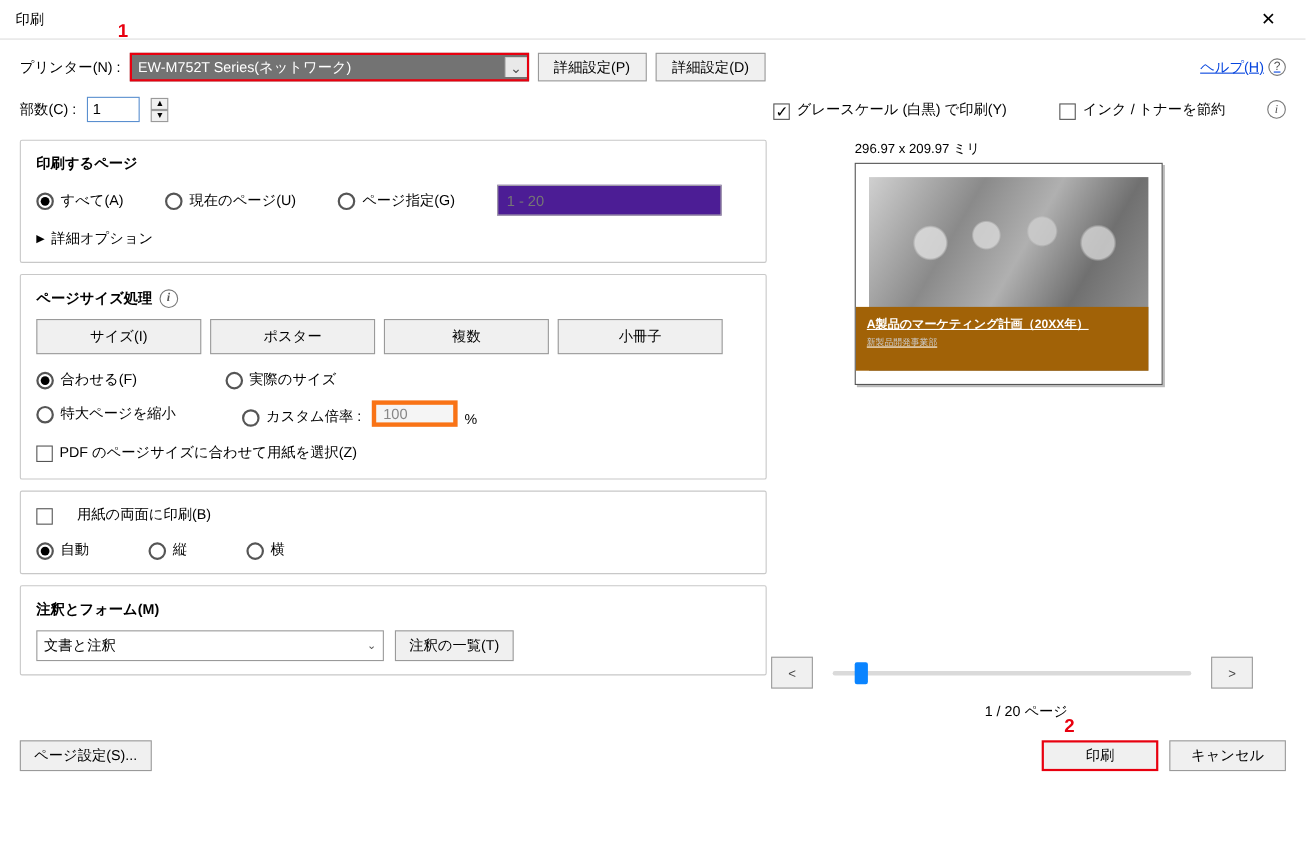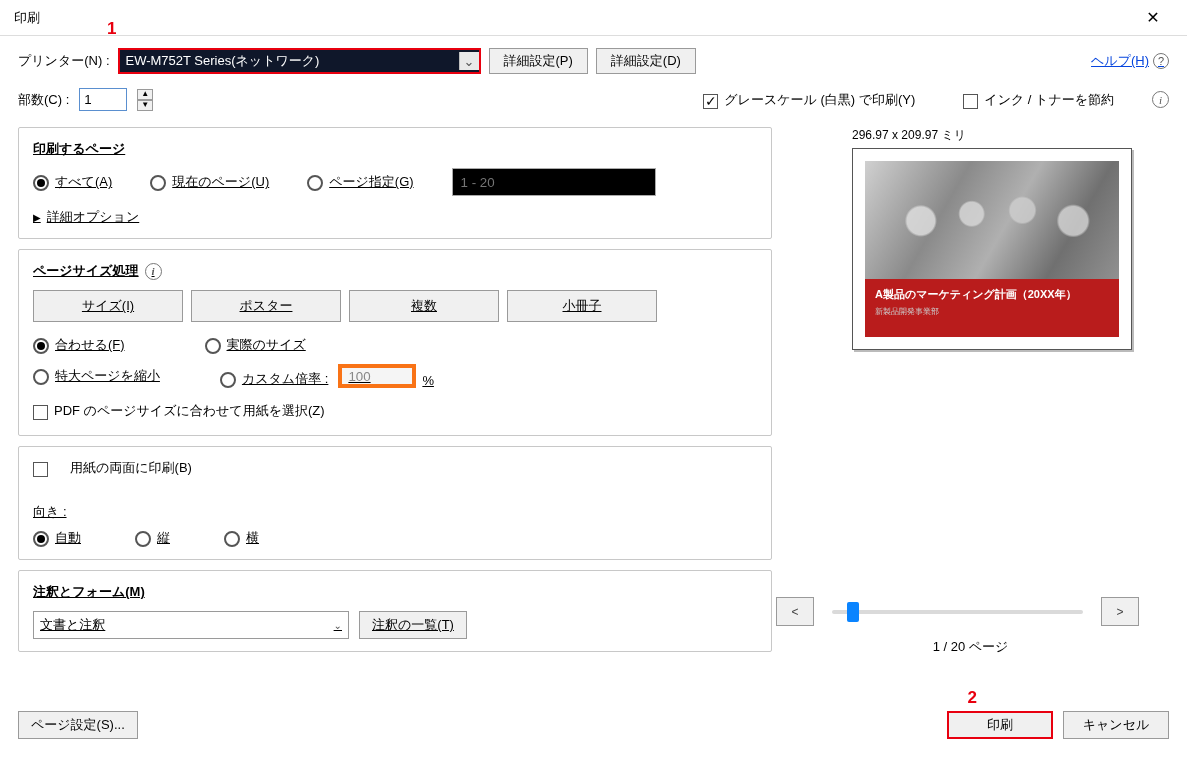--- a/index.html
+++ b/index.html
@@ -43,21 +43,21 @@
     font-weight:bold;
     color:#e8000f;
     font-size:17px;
   }
   .callout.n1 { left:107px; top:-17px; }
   .callout.n2 { right:262px; bottom:-58px; }
   .printer-select {
     width:363px;
     height:26px;
     border:2px solid #e8000f;
-    background:#0f172a;
+    background:#737373;
     color:#fff;
     padding:2px 6px;
     display:flex;
     align-items:center;
     justify-content:space-between;
   }
   .printer-select .chev {
     width:20px;height:100%;
     display:flex;align-items:center;justify-content:center;
     background:#e9e9e9;
@@ -111,36 +111,36 @@
   .checkbox.checked::after { content:"✓"; font-size:14px; line-height:1; }
   .lbl {display:inline-flex;align-items:flex-end;}
   .info-i {
     width:17px;height:17px;border-radius:50%;border:1px solid #777;
     display:inline-flex;align-items:center;justify-content:center;
     font-size:11px;color:#555;font-style:italic;font-family:serif;
   }
   .splitpanes {
     display:flex;gap:0;
   }
-  .leftpane { width:754px;text-decoration:underline; }
+  .leftpane { width:679px; }
   .rightpane { flex:1; padding-left:26px; position:relative;}
   .panel {
     border:1px solid #c8c8c8;border-radius:2px;
     padding:12px 14px;margin-bottom:10px;
   }
   .panel .section-title { font-weight:bold;margin-bottom:10px;display:flex;align-items:center;gap:6px;}
   .radio {
     width:16px;height:16px;border-radius:50%;border:2px solid #555;
     display:inline-flex;align-items:center;justify-content:center;
     margin-right:6px;flex-shrink:0;
   }
   .radio.selected::after { content:""; width:8px;height:8px;border-radius:50%;background:#000;}
   .radio-row {display:flex;align-items:center;gap:38px;}
   .range-input {
-    width:204px;height:28px;border:1px solid #aaa;background:#000000;
+    width:204px;height:28px;border:1px solid #aaa;background:#4c1d95;
     color:#888;padding:4px 8px;
   }
   .detail-opt {display:flex;align-items:center;gap:6px;margin-top:12px;font-size:13px;}
   .tri {font-size:10px;}
   .seg-row {display:flex;gap:8px;margin-bottom:14px;}
   .radio-grid2 {display:flex;align-items:center;gap:80px;margin-bottom:10px;}
   .scale-input {
     width:78px;height:24px;border:4px solid #f97316;background:#f5f5f5;
     color:#888;padding:2px 6px;margin-left:10px;
   }
@@ -173,22 +173,22 @@
   .photo::before {
     content:"";position:absolute;left:0;top:0;right:0;bottom:0;
     background:
       radial-gradient(circle at 22% 34%, #e2e2e2 0 6%, transparent 7%),
       radial-gradient(circle at 42% 30%, #dadada 0 6%, transparent 7%),
       radial-gradient(circle at 62% 28%, #cfcfcf 0 6%, transparent 7%),
       radial-gradient(circle at 82% 34%, #d6d6d6 0 6%, transparent 7%);
     opacity:.8;
   }
   .photo-strip {
-    position:absolute;left:12px;right:12px;bottom:12px;height:58px;
-    background:#b91c1c;color:#fff;padding:8px 10px;
+    position:absolute;left:0;right:12px;bottom:12px;height:58px;
+    background:#a16207;color:#fff;padding:8px 10px;text-decoration:underline;
   }
   .photo-title {font-size:11px;font-weight:bold;margin-bottom:4px;}
   .photo-sub {font-size:8px;color:#ccc;}
   .nav-row {
     display:flex;align-items:center;gap:10px;position:absolute;
     left:4px;right:30px;top:470px;
   }
   .nav-btn {
     width:38px;height:29px;border:1px solid #9a9a9a;background:#f0f0f0;
     display:flex;align-items:center;justify-content:center;font-size:12px;color:#444;
@@ -313,21 +313,20 @@
           <span class="checkbox"></span>
           <span>PDF のページサイズに合わせて用紙を選択(Z)</span>
         </label>
       </div>
 
       <div class="panel">
         <label class="lbl" style="margin-bottom:14px;gap:16px;">
           <span class="checkbox"></span>
           <span>用紙の両面に印刷(B)</span>
         </label>
-        <div style="margin:12px 0 8px 0;">向き :</div>
         <div style="display:flex;gap:54px;">
           <label class="lbl">
             <span class="radio selected"></span>
             <span>自動</span>
           </label>
           <label class="lbl">
             <span class="radio"></span>
             <span>縦</span>
           </label>
           <label class="lbl">

